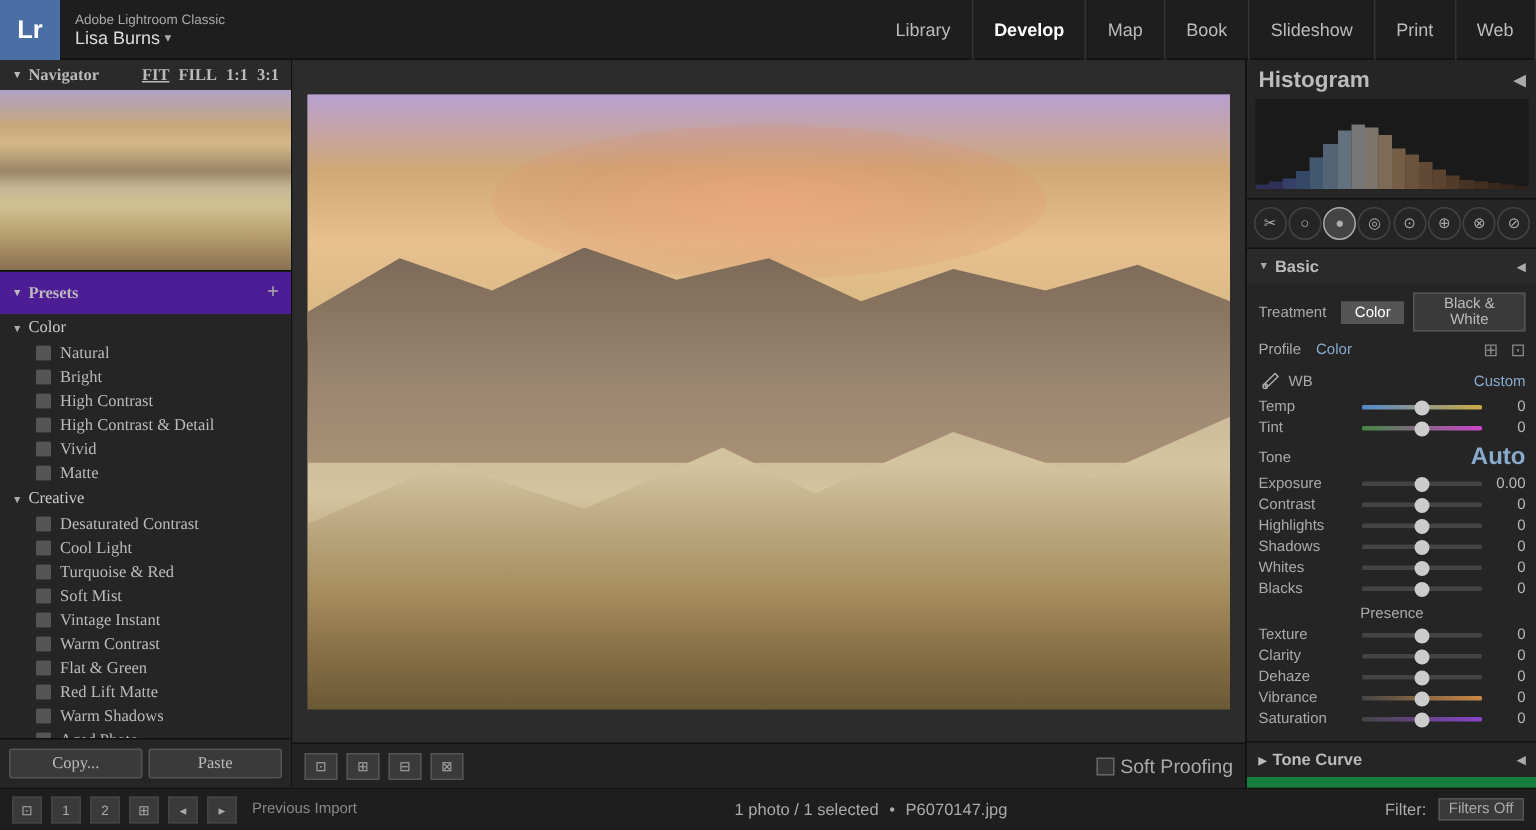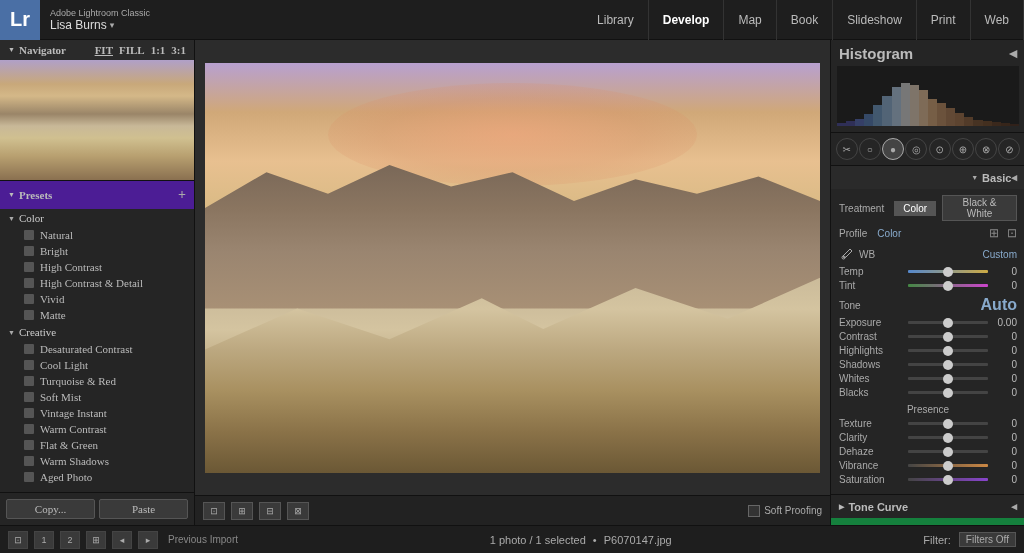--- a/index.html
+++ b/index.html
@@ -1,20 +1,20 @@
 <!DOCTYPE html>
 <html><head>
   <meta charset="utf-8">
   <style>
     * { margin: 0; padding: 0; box-sizing: border-box; }
     body { width: 1024px; height: 553px; background: #1a1a1a; font-family: Arial, sans-serif; font-size: 11px; color: #ccc; overflow: hidden; }
 
     
     #topbar { display: flex; align-items: center; height: 40px; background: #1e1e1e; border-bottom: 1px solid #111; }
-    #lr-logo { width: 40px; height: 40px; background: #4a6fa5; display: flex; align-items: center; justify-content: center; font-weight: bold; color: white; font-size: 20px; flex-shrink: 0; }
+    #lr-logo { width: 40px; height: 40px; background: #4a6fa5; display: flex; align-items: center; justify-content: center; font-weight: bold; color: white; font-size: 17px; flex-shrink: 0; }
     #app-info { padding: 0 10px; flex-shrink: 0; }
     #app-name { font-size: 9px; color: #aaa; }
     #user-name { font-size: 12px; color: #ddd; display: flex; align-items: center; gap: 3px; }
     #nav-menu { display: flex; align-items: center; gap: 0; margin-left: auto; }
     .nav-item { padding: 0 14px; height: 40px; display: flex; align-items: center; color: #bbb; font-size: 12px; cursor: pointer; border-right: 1px solid #333; }
     .nav-item.active { color: #fff; font-weight: bold; }
 
     
     #main { display: flex; height: calc(553px - 40px - 28px); }
 
@@ -52,21 +52,21 @@
     
     #photo-sky { position: absolute; top: 0; left: 0; right: 0; height: 40%; background: linear-gradient(180deg, #b8a0d0 0%, #d0a878 30%, #e8c090 60%, #d4b880 100%); }
     #photo-mountains { position: absolute; top: 25%; left: 0; right: 0; height: 35%; background: linear-gradient(180deg, #7a6858 0%, #8a7560 30%, #9a8570 60%, #a89075 100%); clip-path: polygon(0% 30%, 10% 5%, 20% 20%, 30% 0%, 40% 15%, 50% 5%, 60% 25%, 70% 10%, 80% 20%, 90% 8%, 100% 25%, 100% 100%, 0% 100%); }
     #photo-foreground { position: absolute; bottom: 0; left: 0; right: 0; height: 50%; background: linear-gradient(180deg, #c8b898 0%, #d4c4a0 20%, #bca880 40%, #a89060 60%, #8a7248 80%, #6b5835 100%); clip-path: polygon(0% 40%, 15% 20%, 30% 35%, 45% 15%, 55% 30%, 70% 10%, 85% 25%, 100% 5%, 100% 100%, 0% 100%); }
     #photo-clouds { position: absolute; top: 5%; left: 20%; width: 60%; height: 25%; background: radial-gradient(ellipse, rgba(240,160,120,0.6) 0%, rgba(220,140,100,0.3) 50%, transparent 100%); border-radius: 50%; }
 
     
     #filmstrip-bar { height: 30px; background: #222; display: flex; align-items: center; justify-content: space-between; padding: 0 8px; border-top: 1px solid #111; }
     #filmstrip-tools { display: flex; align-items: center; gap: 6px; }
     .filmstrip-btn { width: 22px; height: 18px; background: #3a3a3a; border: 1px solid #555; display: flex; align-items: center; justify-content: center; cursor: pointer; font-size: 9px; color: #aaa; }
-    #soft-proofing { display: flex; align-items: center; gap: 4px; font-size: 10px; color: #aaa; }
+    #soft-proofing { display: flex; align-items: center; gap: 4px; font-size: 13px; color: #aaa; }
     #soft-proof-checkbox { width: 12px; height: 12px; border: 1px solid #666; background: #333; }
 
     
     #right-panel { width: 195px; background: #252525; display: flex; flex-direction: column; flex-shrink: 0; border-left: 1px solid #111; overflow-y: auto; }
     #right-panel::-webkit-scrollbar { width: 4px; }
     #right-panel::-webkit-scrollbar-track { background: #252525; }
     #right-panel::-webkit-scrollbar-thumb { background: #444; }
 
     
     #histogram-section { border-bottom: 1px solid #111; }
@@ -76,21 +76,21 @@
     #histogram-bars { display: flex; align-items: flex-end; height: 100%; gap: 0; }
     .hist-bar { flex: 1; background: rgba(150,150,200,0.5); }
 
     
     #tools-row { display: flex; align-items: center; justify-content: space-around; padding: 5px 4px; border-bottom: 1px solid #111; }
     .tool-icon { width: 22px; height: 22px; border-radius: 50%; border: 1px solid #444; display: flex; align-items: center; justify-content: center; cursor: pointer; font-size: 10px; color: #aaa; }
     .tool-icon.active { border-color: #aaa; background: #444; }
 
     
     .panel-section { border-bottom: 1px solid #111; }
-    .panel-section-header { display: flex; align-items: center; justify-content: flex-end; padding: 5px 8px; background: #2a2a2a; cursor: pointer; }
+    .panel-section-header { display: flex; align-items: center; justify-content: space-between; padding: 5px 8px; background: #2a2a2a; cursor: pointer; }
     .panel-section-header span { font-size: 11px; color: #bbb; font-weight: bold; display: flex; align-items: center; gap: 4px; }
     .panel-section-header .triangle { font-size: 8px; color: #aaa; }
 
     .basic-content { padding: 6px 8px; }
     .treatment-row { display: flex; align-items: center; gap: 6px; margin-bottom: 5px; font-size: 10px; color: #aaa; }
     .treatment-btn { padding: 1px 8px; background: #3a3a3a; border: 1px solid #555; color: #bbb; cursor: pointer; font-size: 10px; }
     .treatment-btn.active { background: #555; color: #fff; }
     .profile-row { display: flex; align-items: center; gap: 6px; margin-bottom: 6px; font-size: 10px; color: #aaa; }
     .profile-val { color: #88aacc; cursor: pointer; }
     .grid-icon { font-size: 12px; color: #888; cursor: pointer; }
@@ -240,20 +240,24 @@
             <div class="preset-icon"></div>
             <span>Vintage Instant</span>
           </div>
         <div class="preset-item">
             <div class="preset-icon"></div>
             <span>Warm Contrast</span>
           </div>
         <div class="preset-item">
             <div class="preset-icon"></div>
             <span>Flat &amp; Green</span>
+          </div>
+        <div class="preset-item">
+            <div class="preset-icon"></div>
+            <span>Red Lift Matte</span>
           </div>
         <div class="preset-item">
             <div class="preset-icon"></div>
             <span>Warm Shadows</span>
           </div>
         <div class="preset-item">
             <div class="preset-icon"></div>
             <span>Aged Photo</span>
           </div>
       </div>

